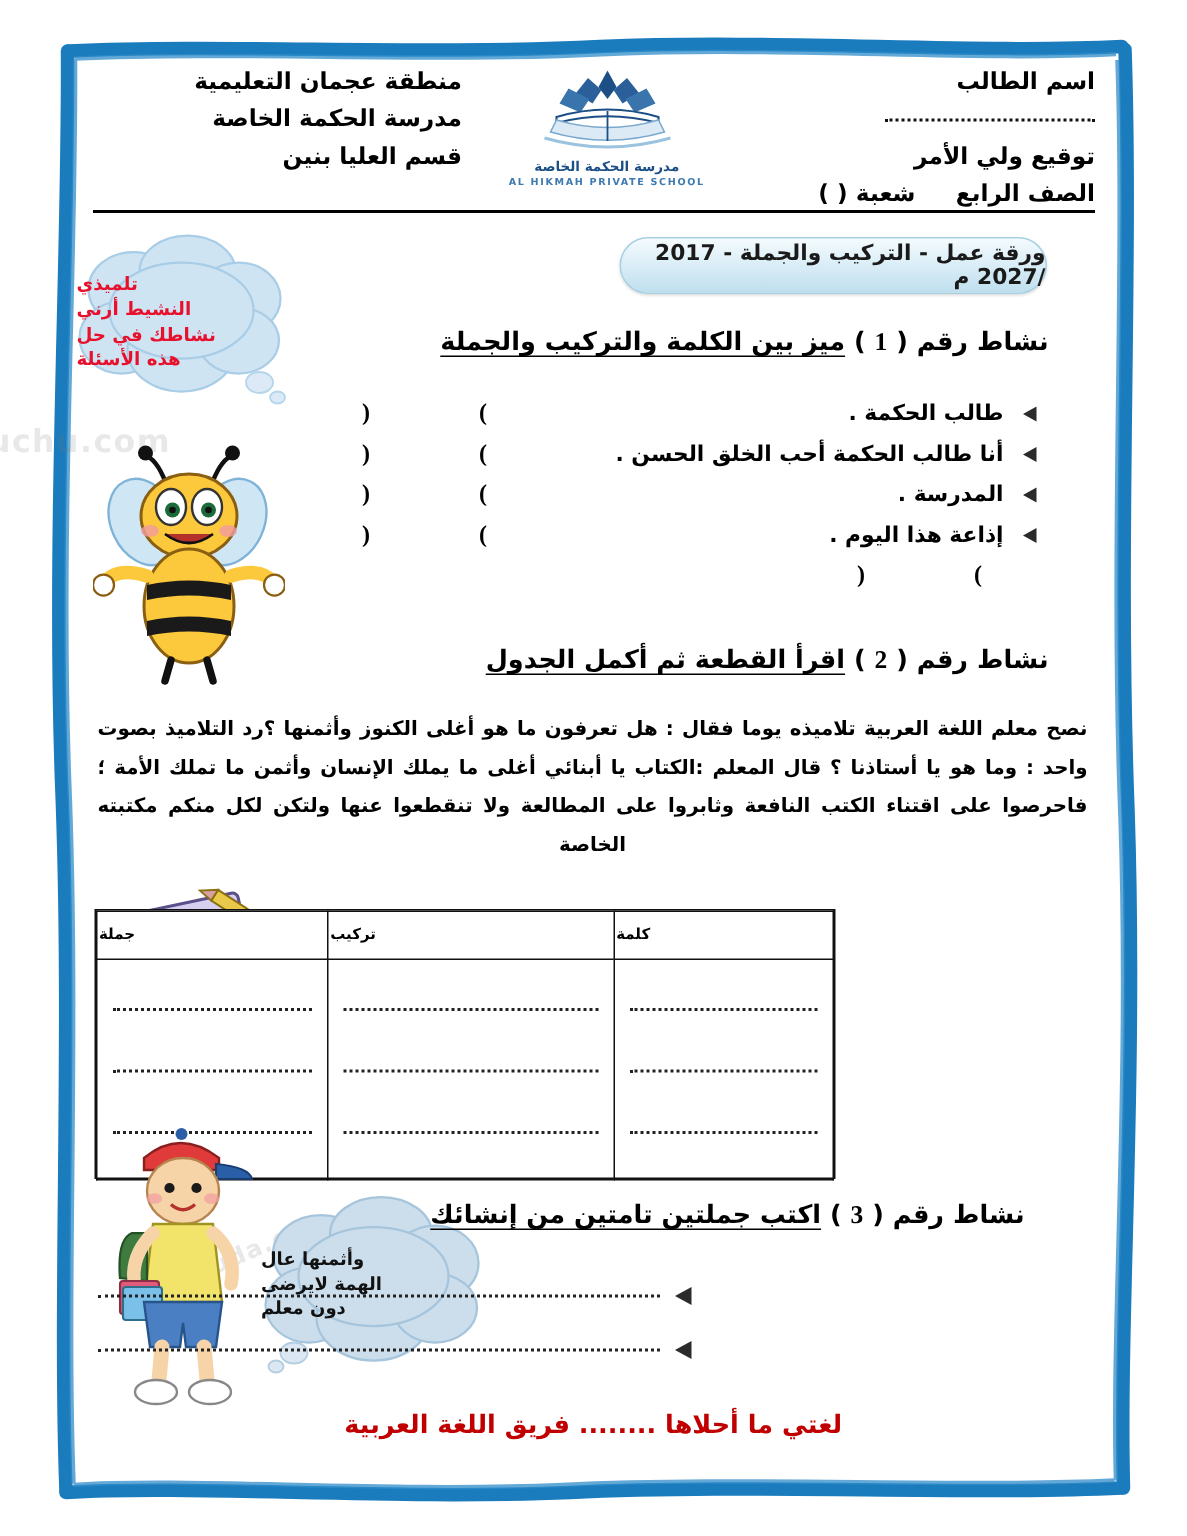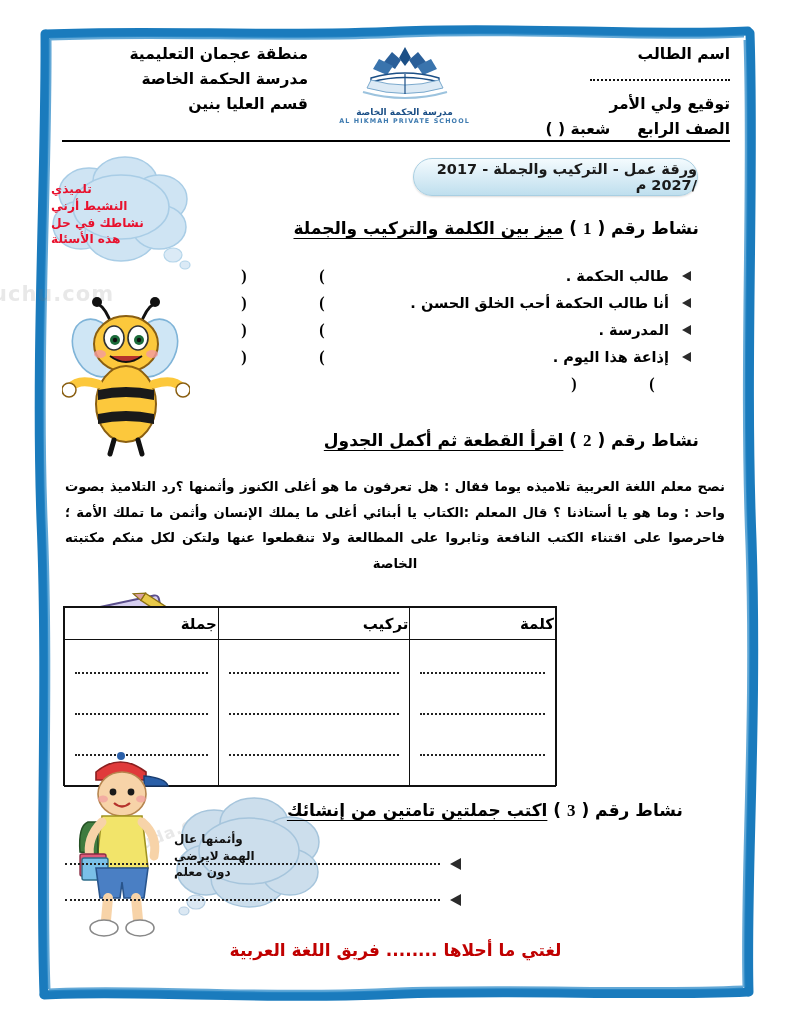--- a/index.html
+++ b/index.html
@@ -98,21 +98,21 @@
   
   .tbl {
     position: absolute; right: 234px; top: 606px;
     width: 494px; height: 180px;
     border: 1.6px solid #111; border-collapse: collapse;
     direction: rtl; background: #fff;
   }
   .tbl table { width: 100%; height: 100%; border-collapse: collapse; }
   .tbl th {
     border: 1.3px solid #111; height: 32px;
-    font-size: 15px; font-weight: bold; text-align: right; color: #000; margin-left: 16px;
+    font-size: 10px; font-weight: bold; text-align: left; color: #000; margin-left: 16px;
   }
   .tbl td { border: 1.3px solid #111; vertical-align: top; padding: 0; }
   .cell-lines { display: flex; flex-direction: column; justify-content: space-around; height: 146px; padding: 12px 10px 10px; }
   .cell-lines i { display: block; border-bottom: 2.2px dotted #222; height: 1px; }
 
   
   .a3-lines { position: absolute; right: 330px; top: 846px; width: 396px; }
   .a3-row { display: flex; align-items: center; height: 36px; direction: rtl; }
   .a3-arrow {
     width: 0; height: 0; margin-left: 10px;

